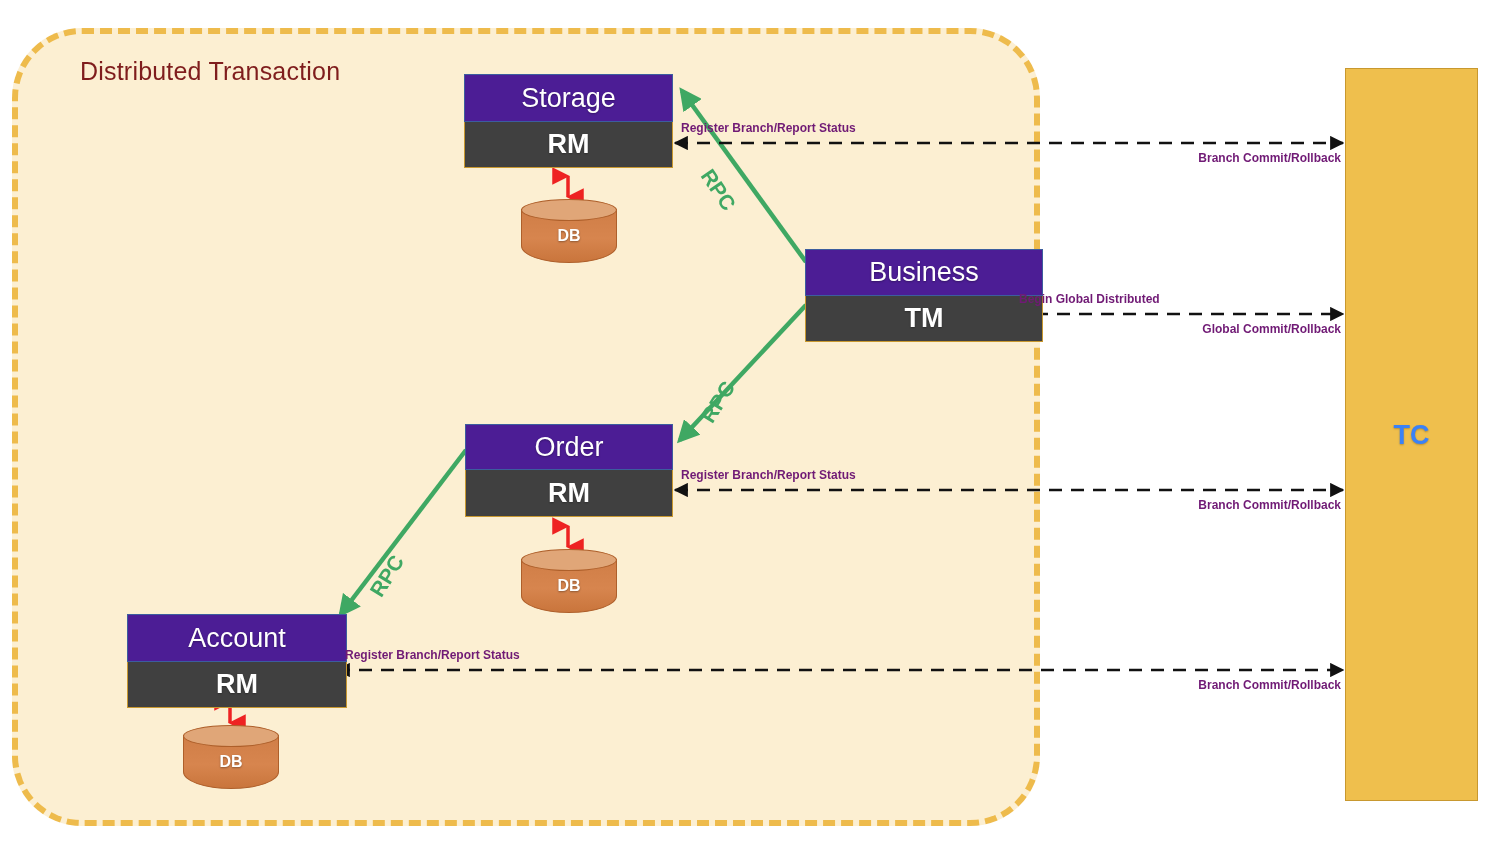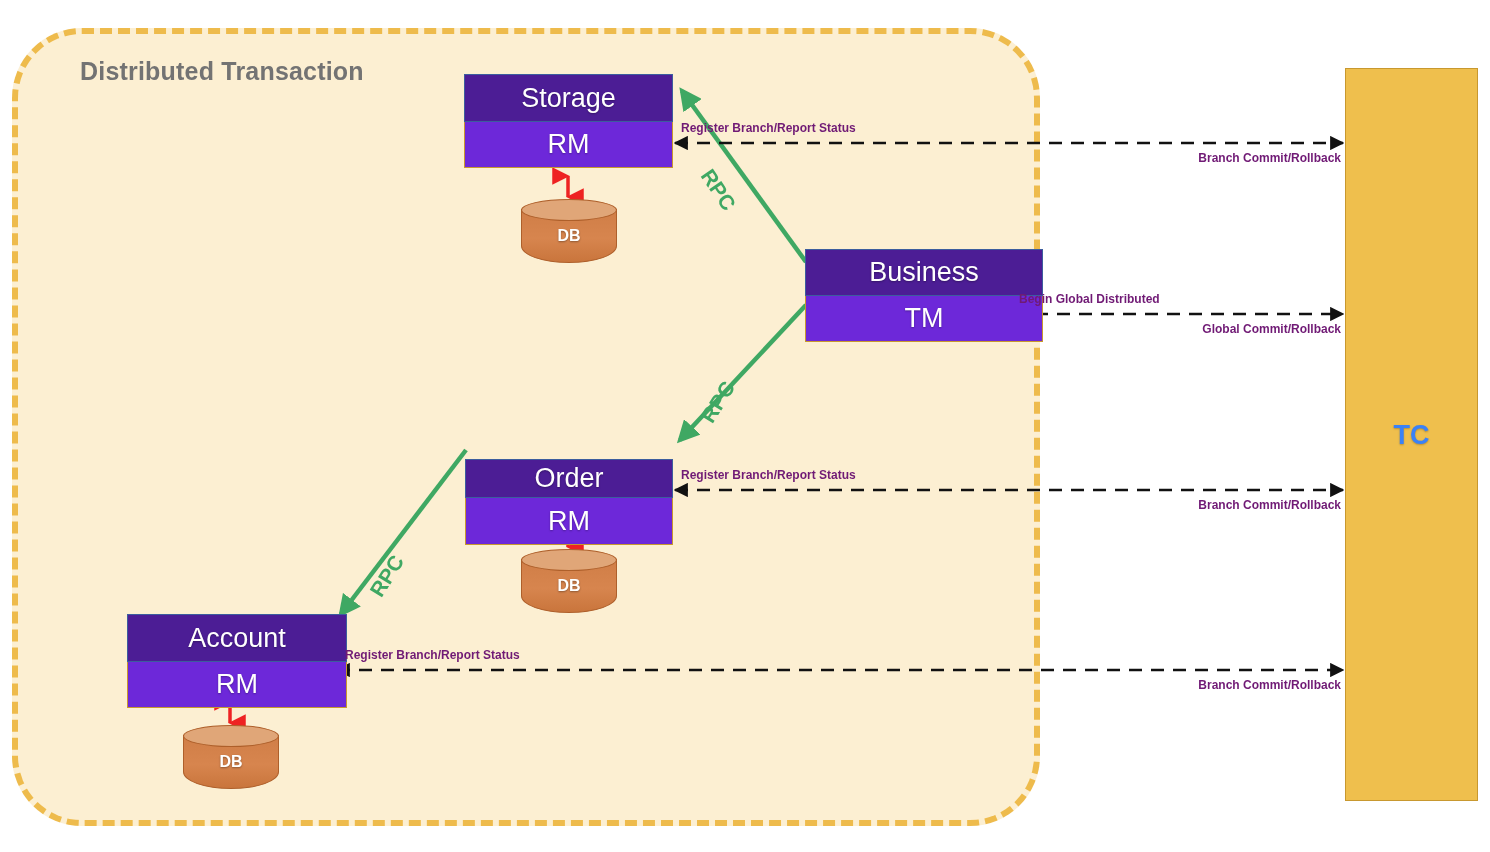--- a/index.html
+++ b/index.html
@@ -26,22 +26,22 @@
     box-sizing: border-box;
     background: #FCEFD2;
     border: 6px dashed #EEBB4C;
     border-radius: 70px;
   }
   #dt-label {
     position: absolute;
     left: 80px;
     top: 57px;
     font-size: 25px;
-    font-weight: bold;
-    color: #737373;
+    font-weight: normal;
+    color: #7f1d1d;
     letter-spacing: 0.2px;
     white-space: nowrap;
   }
 
   
   #tc-box {
     position: absolute;
     left: 1345px;
     top: 68px;
     width: 133px;
@@ -74,42 +74,42 @@
     display: flex;
     align-items: center;
     justify-content: center;
     color: #ffffff;
     font-size: 27px;
     font-weight: normal;
     text-shadow: 0 1px 2px rgba(0,0,0,0.3);
   }
   .svc .svc-bottom {
     box-sizing: border-box;
-    background: #6d28d9;
+    background: #404040;
     border: 1px solid #C8982F;
     border-top: none;
     display: flex;
     align-items: center;
     justify-content: center;
     color: #ffffff;
     font-size: 27px;
-    font-weight: normal;
+    font-weight: bold;
     text-shadow: 0 1px 2px rgba(0,0,0,0.3);
   }
 
   #svc-storage  { left: 464px; top: 74px;  width: 209px; }
   #svc-storage  .svc-top    { height: 48px; }
   #svc-storage  .svc-bottom { height: 46px; }
 
   #svc-business { left: 805px; top: 249px; width: 238px; }
   #svc-business .svc-top    { height: 47px; }
   #svc-business .svc-bottom { height: 46px; }
 
   #svc-order    { left: 465px; top: 424px; width: 208px; }
-  #svc-order    .svc-top    { height: 39px; margin-top: 35px; }
+  #svc-order    .svc-top    { height: 46px; }
   #svc-order    .svc-bottom { height: 47px; }
 
   #svc-account  { left: 127px; top: 614px; width: 220px; }
   #svc-account  .svc-top    { height: 48px; }
   #svc-account  .svc-bottom { height: 46px; }
 
   
   .db {
     position: absolute;
     width: 96px;

